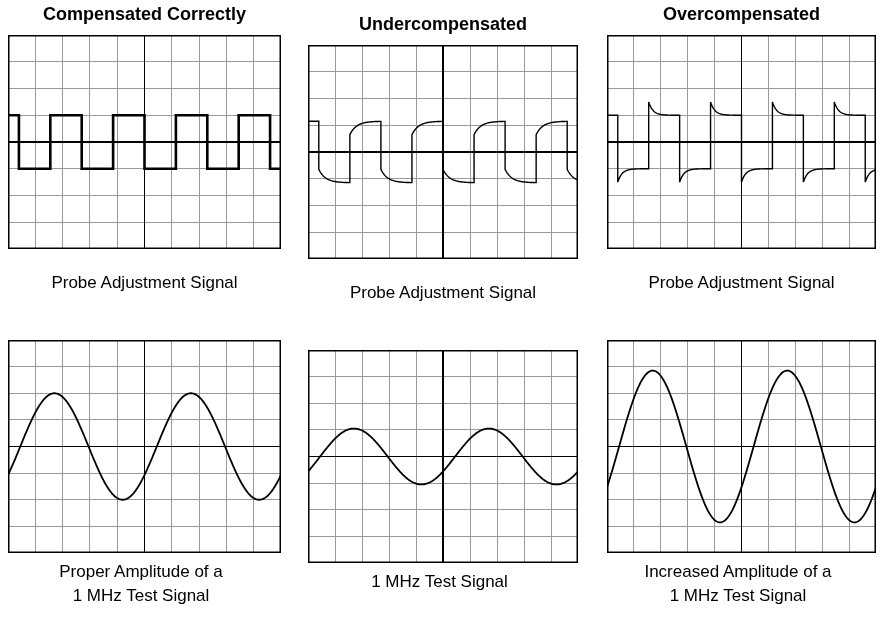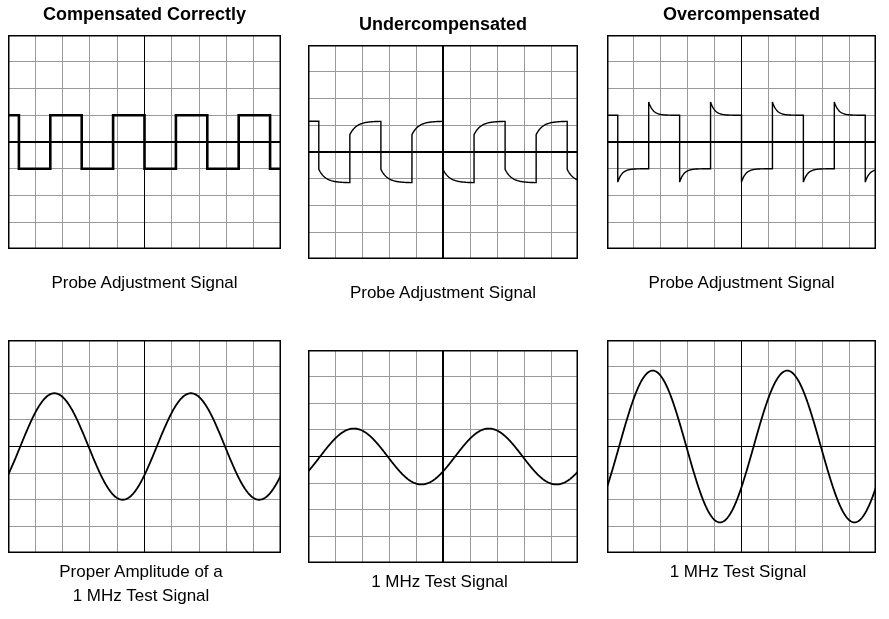--- a/index.html
+++ b/index.html
@@ -212,15 +212,16 @@
       <line x1="0" y1="106.50" x2="269" y2="106.50" stroke="#9a9a9a" stroke-width="1" shape-rendering="crispEdges"></line>
       <line x1="0" y1="133.13" x2="269" y2="133.13" stroke="#9a9a9a" stroke-width="1" shape-rendering="crispEdges"></line>
       <line x1="0" y1="159.75" x2="269" y2="159.75" stroke="#9a9a9a" stroke-width="1" shape-rendering="crispEdges"></line>
       <line x1="0" y1="186.38" x2="269" y2="186.38" stroke="#9a9a9a" stroke-width="1" shape-rendering="crispEdges"></line>
       <line x1="134.50" y1="0" x2="134.50" y2="213" stroke="#000000" stroke-width="1.4" shape-rendering="crispEdges"></line>
       <line x1="0" y1="106.50" x2="269" y2="106.50" stroke="#000000" stroke-width="1.4" shape-rendering="crispEdges"></line>
       <rect x="0.75" y="0.75" width="267.5" height="211.5" fill="none" stroke="#000000" stroke-width="1.5"></rect>
       <path d="M 0.00 147.16 L 0.54 145.54 L 1.08 143.89 L 1.61 142.22 L 2.15 140.52 L 2.69 138.81 L 3.23 137.07 L 3.77 135.32 L 4.30 133.54 L 4.84 131.75 L 5.38 129.95 L 5.92 128.13 L 6.46 126.29 L 6.99 124.45 L 7.53 122.59 L 8.07 120.72 L 8.61 118.84 L 9.15 116.96 L 9.68 115.06 L 10.22 113.17 L 10.76 111.26 L 11.30 109.36 L 11.84 107.45 L 12.37 105.55 L 12.91 103.64 L 13.45 101.74 L 13.99 99.83 L 14.53 97.94 L 15.06 96.04 L 15.60 94.16 L 16.14 92.28 L 16.68 90.41 L 17.22 88.55 L 17.75 86.71 L 18.29 84.87 L 18.83 83.05 L 19.37 81.25 L 19.91 79.46 L 20.44 77.68 L 20.98 75.93 L 21.52 74.19 L 22.06 72.48 L 22.60 70.78 L 23.13 69.11 L 23.67 67.46 L 24.21 65.84 L 24.75 64.24 L 25.29 62.67 L 25.82 61.13 L 26.36 59.62 L 26.90 58.13 L 27.44 56.68 L 27.98 55.25 L 28.51 53.86 L 29.05 52.51 L 29.59 51.18 L 30.13 49.90 L 30.67 48.64 L 31.20 47.43 L 31.74 46.25 L 32.28 45.11 L 32.82 44.01 L 33.36 42.95 L 33.89 41.93 L 34.43 40.94 L 34.97 40.00 L 35.51 39.11 L 36.05 38.25 L 36.58 37.44 L 37.12 36.67 L 37.66 35.95 L 38.20 35.27 L 38.74 34.63 L 39.27 34.04 L 39.81 33.50 L 40.35 33.00 L 40.89 32.55 L 41.43 32.15 L 41.96 31.79 L 42.50 31.48 L 43.04 31.22 L 43.58 31.00 L 44.12 30.83 L 44.65 30.71 L 45.19 30.64 L 45.73 30.62 L 46.27 30.64 L 46.81 30.71 L 47.34 30.83 L 47.88 31.00 L 48.42 31.22 L 48.96 31.48 L 49.50 31.79 L 50.03 32.15 L 50.57 32.55 L 51.11 33.00 L 51.65 33.50 L 52.19 34.04 L 52.72 34.63 L 53.26 35.27 L 53.80 35.95 L 54.34 36.67 L 54.88 37.44 L 55.41 38.25 L 55.95 39.11 L 56.49 40.00 L 57.03 40.94 L 57.57 41.93 L 58.10 42.95 L 58.64 44.01 L 59.18 45.11 L 59.72 46.25 L 60.26 47.43 L 60.79 48.64 L 61.33 49.90 L 61.87 51.18 L 62.41 52.51 L 62.95 53.86 L 63.48 55.25 L 64.02 56.68 L 64.56 58.13 L 65.10 59.62 L 65.64 61.13 L 66.17 62.67 L 66.71 64.24 L 67.25 65.84 L 67.79 67.46 L 68.33 69.11 L 68.86 70.78 L 69.40 72.48 L 69.94 74.19 L 70.48 75.93 L 71.02 77.68 L 71.55 79.46 L 72.09 81.25 L 72.63 83.05 L 73.17 84.87 L 73.71 86.71 L 74.24 88.55 L 74.78 90.41 L 75.32 92.28 L 75.86 94.16 L 76.40 96.04 L 76.93 97.94 L 77.47 99.83 L 78.01 101.74 L 78.55 103.64 L 79.09 105.55 L 79.62 107.45 L 80.16 109.36 L 80.70 111.26 L 81.24 113.17 L 81.78 115.06 L 82.31 116.96 L 82.85 118.84 L 83.39 120.72 L 83.93 122.59 L 84.47 124.45 L 85.00 126.29 L 85.54 128.13 L 86.08 129.95 L 86.62 131.75 L 87.16 133.54 L 87.69 135.32 L 88.23 137.07 L 88.77 138.81 L 89.31 140.52 L 89.85 142.22 L 90.38 143.89 L 90.92 145.54 L 91.46 147.16 L 92.00 148.76 L 92.54 150.33 L 93.07 151.87 L 93.61 153.38 L 94.15 154.87 L 94.69 156.32 L 95.23 157.75 L 95.76 159.14 L 96.30 160.49 L 96.84 161.82 L 97.38 163.10 L 97.92 164.36 L 98.45 165.57 L 98.99 166.75 L 99.53 167.89 L 100.07 168.99 L 100.61 170.05 L 101.14 171.07 L 101.68 172.06 L 102.22 173.00 L 102.76 173.89 L 103.30 174.75 L 103.83 175.56 L 104.37 176.33 L 104.91 177.05 L 105.45 177.73 L 105.99 178.37 L 106.52 178.96 L 107.06 179.50 L 107.60 180.00 L 108.14 180.45 L 108.68 180.85 L 109.21 181.21 L 109.75 181.52 L 110.29 181.78 L 110.83 182.00 L 111.37 182.17 L 111.90 182.29 L 112.44 182.36 L 112.98 182.38 L 113.52 182.36 L 114.06 182.29 L 114.59 182.17 L 115.13 182.00 L 115.67 181.78 L 116.21 181.52 L 116.75 181.21 L 117.28 180.85 L 117.82 180.45 L 118.36 180.00 L 118.90 179.50 L 119.44 178.96 L 119.97 178.37 L 120.51 177.73 L 121.05 177.05 L 121.59 176.33 L 122.13 175.56 L 122.66 174.75 L 123.20 173.89 L 123.74 173.00 L 124.28 172.06 L 124.82 171.07 L 125.35 170.05 L 125.89 168.99 L 126.43 167.89 L 126.97 166.75 L 127.51 165.57 L 128.04 164.36 L 128.58 163.10 L 129.12 161.82 L 129.66 160.49 L 130.20 159.14 L 130.73 157.75 L 131.27 156.32 L 131.81 154.87 L 132.35 153.38 L 132.89 151.87 L 133.42 150.33 L 133.96 148.76 L 134.50 147.16 L 135.04 145.54 L 135.58 143.89 L 136.11 142.22 L 136.65 140.52 L 137.19 138.81 L 137.73 137.07 L 138.27 135.32 L 138.80 133.54 L 139.34 131.75 L 139.88 129.95 L 140.42 128.13 L 140.96 126.29 L 141.49 124.45 L 142.03 122.59 L 142.57 120.72 L 143.11 118.84 L 143.65 116.96 L 144.18 115.06 L 144.72 113.17 L 145.26 111.26 L 145.80 109.36 L 146.34 107.45 L 146.87 105.55 L 147.41 103.64 L 147.95 101.74 L 148.49 99.83 L 149.03 97.94 L 149.56 96.04 L 150.10 94.16 L 150.64 92.28 L 151.18 90.41 L 151.72 88.55 L 152.25 86.71 L 152.79 84.87 L 153.33 83.05 L 153.87 81.25 L 154.41 79.46 L 154.94 77.68 L 155.48 75.93 L 156.02 74.19 L 156.56 72.48 L 157.10 70.78 L 157.63 69.11 L 158.17 67.46 L 158.71 65.84 L 159.25 64.24 L 159.79 62.67 L 160.32 61.13 L 160.86 59.62 L 161.40 58.13 L 161.94 56.68 L 162.48 55.25 L 163.01 53.86 L 163.55 52.51 L 164.09 51.18 L 164.63 49.90 L 165.17 48.64 L 165.70 47.43 L 166.24 46.25 L 166.78 45.11 L 167.32 44.01 L 167.86 42.95 L 168.39 41.93 L 168.93 40.94 L 169.47 40.00 L 170.01 39.11 L 170.55 38.25 L 171.08 37.44 L 171.62 36.67 L 172.16 35.95 L 172.70 35.27 L 173.24 34.63 L 173.77 34.04 L 174.31 33.50 L 174.85 33.00 L 175.39 32.55 L 175.93 32.15 L 176.46 31.79 L 177.00 31.48 L 177.54 31.22 L 178.08 31.00 L 178.62 30.83 L 179.15 30.71 L 179.69 30.64 L 180.23 30.62 L 180.77 30.64 L 181.31 30.71 L 181.84 30.83 L 182.38 31.00 L 182.92 31.22 L 183.46 31.48 L 184.00 31.79 L 184.53 32.15 L 185.07 32.55 L 185.61 33.00 L 186.15 33.50 L 186.69 34.04 L 187.22 34.63 L 187.76 35.27 L 188.30 35.95 L 188.84 36.67 L 189.38 37.44 L 189.91 38.25 L 190.45 39.11 L 190.99 40.00 L 191.53 40.94 L 192.07 41.93 L 192.60 42.95 L 193.14 44.01 L 193.68 45.11 L 194.22 46.25 L 194.76 47.43 L 195.29 48.64 L 195.83 49.90 L 196.37 51.18 L 196.91 52.51 L 197.45 53.86 L 197.98 55.25 L 198.52 56.68 L 199.06 58.13 L 199.60 59.62 L 200.14 61.13 L 200.67 62.67 L 201.21 64.24 L 201.75 65.84 L 202.29 67.46 L 202.83 69.11 L 203.36 70.78 L 203.90 72.48 L 204.44 74.19 L 204.98 75.93 L 205.52 77.68 L 206.05 79.46 L 206.59 81.25 L 207.13 83.05 L 207.67 84.87 L 208.21 86.71 L 208.74 88.55 L 209.28 90.41 L 209.82 92.28 L 210.36 94.16 L 210.90 96.04 L 211.43 97.94 L 211.97 99.83 L 212.51 101.74 L 213.05 103.64 L 213.59 105.55 L 214.12 107.45 L 214.66 109.36 L 215.20 111.26 L 215.74 113.17 L 216.28 115.06 L 216.81 116.96 L 217.35 118.84 L 217.89 120.72 L 218.43 122.59 L 218.97 124.45 L 219.50 126.29 L 220.04 128.13 L 220.58 129.95 L 221.12 131.75 L 221.66 133.54 L 222.19 135.32 L 222.73 137.07 L 223.27 138.81 L 223.81 140.52 L 224.35 142.22 L 224.88 143.89 L 225.42 145.54 L 225.96 147.16 L 226.50 148.76 L 227.04 150.33 L 227.57 151.87 L 228.11 153.38 L 228.65 154.87 L 229.19 156.32 L 229.73 157.75 L 230.26 159.14 L 230.80 160.49 L 231.34 161.82 L 231.88 163.10 L 232.42 164.36 L 232.95 165.57 L 233.49 166.75 L 234.03 167.89 L 234.57 168.99 L 235.11 170.05 L 235.64 171.07 L 236.18 172.06 L 236.72 173.00 L 237.26 173.89 L 237.80 174.75 L 238.33 175.56 L 238.87 176.33 L 239.41 177.05 L 239.95 177.73 L 240.49 178.37 L 241.02 178.96 L 241.56 179.50 L 242.10 180.00 L 242.64 180.45 L 243.18 180.85 L 243.71 181.21 L 244.25 181.52 L 244.79 181.78 L 245.33 182.00 L 245.87 182.17 L 246.40 182.29 L 246.94 182.36 L 247.48 182.38 L 248.02 182.36 L 248.56 182.29 L 249.09 182.17 L 249.63 182.00 L 250.17 181.78 L 250.71 181.52 L 251.25 181.21 L 251.78 180.85 L 252.32 180.45 L 252.86 180.00 L 253.40 179.50 L 253.94 178.96 L 254.47 178.37 L 255.01 177.73 L 255.55 177.05 L 256.09 176.33 L 256.63 175.56 L 257.16 174.75 L 257.70 173.89 L 258.24 173.00 L 258.78 172.06 L 259.32 171.07 L 259.85 170.05 L 260.39 168.99 L 260.93 167.89 L 261.47 166.75 L 262.01 165.57 L 262.54 164.36 L 263.08 163.10 L 263.62 161.82 L 264.16 160.49 L 264.70 159.14 L 265.23 157.75 L 265.77 156.32 L 266.31 154.87 L 266.85 153.38 L 267.39 151.87 L 267.92 150.33 L 268.46 148.76 L 269.00 147.16" fill="none" stroke="#000000" stroke-width="1.8" stroke-linejoin="miter" stroke-linecap="butt"></path>
     </svg>
   <div class="bottom-caption">
+    <div>Increased Amplitude of a</div>
     <div>1 MHz Test Signal</div>
   </div>
 </div>
 
 </body></html>

